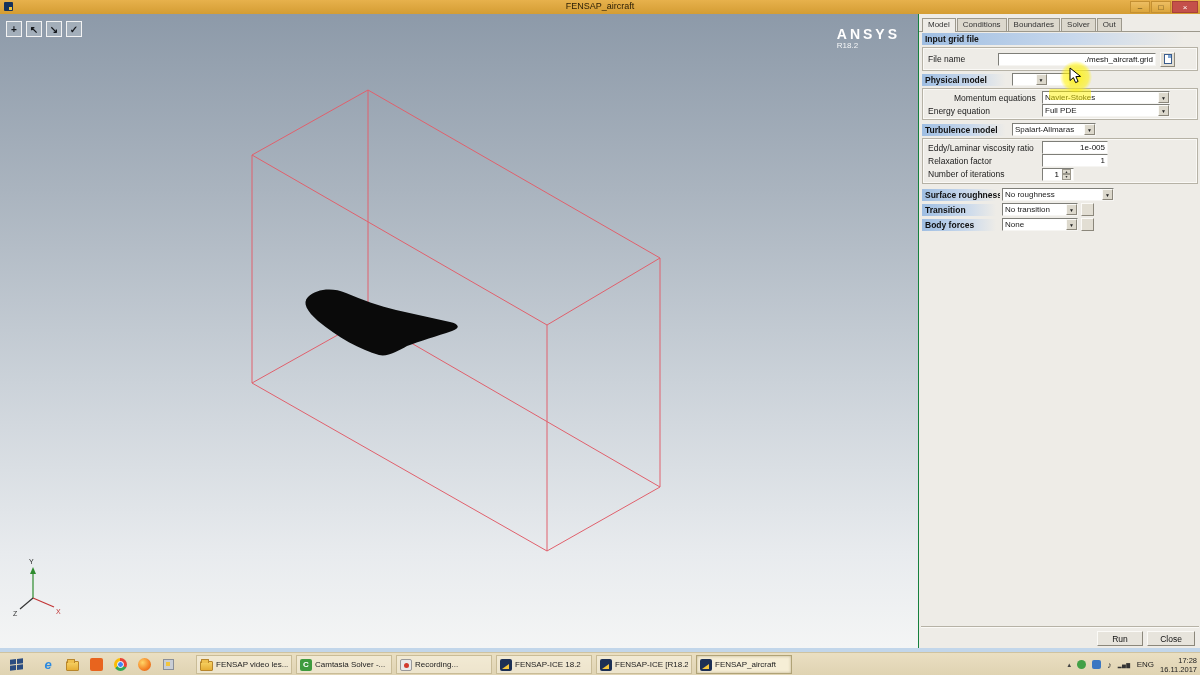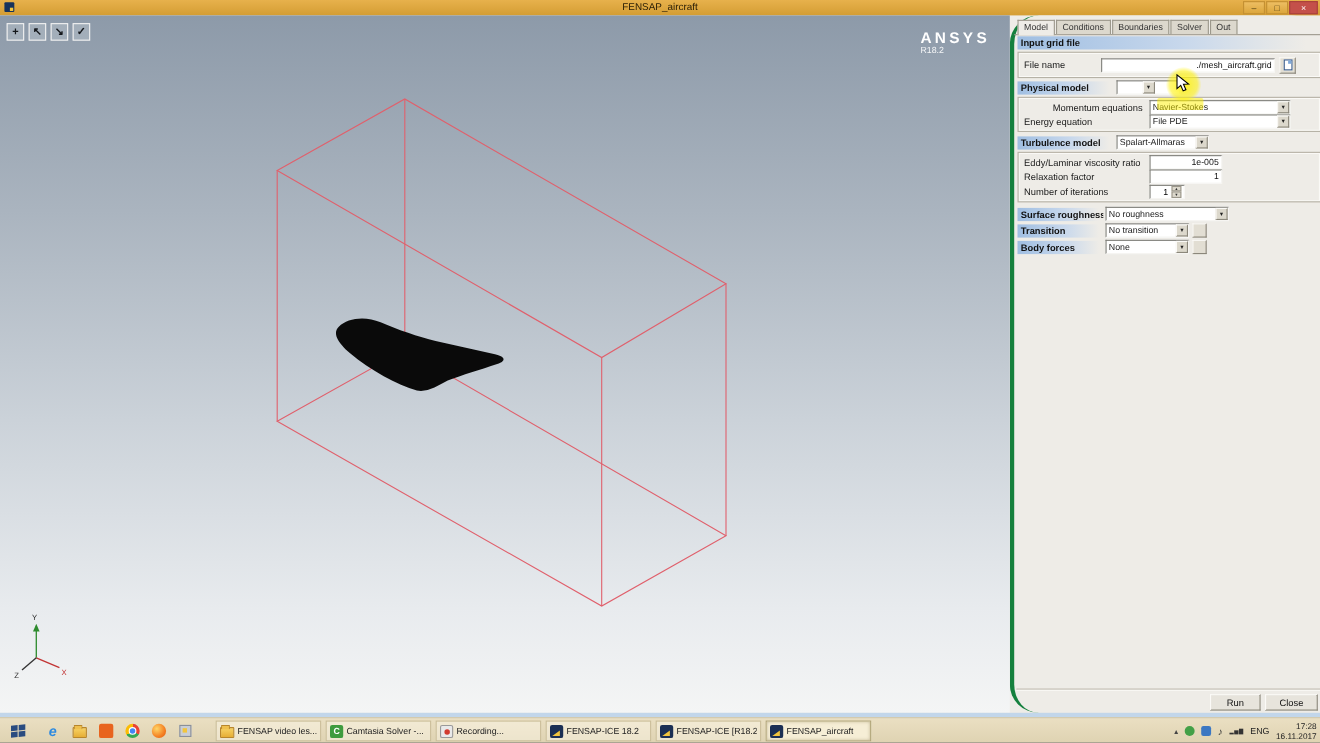--- a/index.html
+++ b/index.html
@@ -25,21 +25,21 @@
   .vp-toolbar { position:absolute; left:6px; top:7px; display:flex; gap:4px; z-index:3; }
   .vp-btn { width:16px; height:16px; border:1px solid #F2F2F2; background:rgba(200,208,216,0.35);
     color:#14171B; font-size:10px; font-weight:bold; display:flex; align-items:center; justify-content:center; }
   #ansys-logo { position:absolute; right:18px; top:12px; text-align:left; color:#fff; z-index:3; }
   #ansys-name { font-size:14px; font-weight:bold; letter-spacing:3px; }
   #ansys-ver { font-size:8px; opacity:.9; margin-top:-1px; }
   #scene { position:absolute; left:0; top:0; width:918px; height:634px; }
 
   
   #panel { position:absolute; left:918px; top:14px; width:282px; height:634px;
-    background:#EEECE7; border-left:4px solid #15803d; font-size:8.5px; color:#1A1A1A;border-radius:26px; }
+    background:#EEECE7; border-left:1px solid #15803d; font-size:8.5px; color:#1A1A1A; }
   .tabs { position:absolute; left:3px; top:2px; display:flex; align-items:flex-end; height:15px; z-index:2; }
   .tab { font-size:8px; padding:1px 5px 2px; background:#DCD8CD; border:1px solid #9C988C;
     border-bottom:none; margin-right:1px; color:#333; }
   .tab.active { background:#EEECE7; padding-bottom:3px; position:relative; top:1px; }
   .tabs-line { position:absolute; left:0; top:17px; width:282px; border-top:1px solid #9C988C; }
   .hdrbar { position:absolute; height:12px; line-height:12px; font-weight:bold; font-size:8.5px;
     padding-left:3px; color:#111; white-space:nowrap; overflow:hidden;
     background:linear-gradient(90deg,#9FBEE2 0%,#C8D8EC 55%,#EEECE7 95%); }
   .groupbox { position:absolute; border:1px solid #B6B2A6; box-shadow:inset 0 0 0 1px #FAF9F6;
     padding:2px 5px; display:flex; flex-direction:column; justify-content:space-around; }
@@ -211,21 +211,21 @@
       <div class="grow">
         <span class="glabel" style="width:114px;padding-left:26px;">Momentum equations</span>
         <div class="dd" style="width:128px;">
           <span class="dd-value">Navier-Stokes</span>
           <span class="dd-btn">▼</span>
         </div>
       </div>
       <div class="grow">
         <span class="glabel" style="width:114px;">Energy equation</span>
         <div class="dd" style="width:128px;">
-          <span class="dd-value">File PDE</span>
+          <span class="dd-value">Full PDE</span>
           <span class="dd-btn">▼</span>
         </div>
       </div>
     </div>
     <div id="value-highlight"></div>
 
     <div class="hdrbar" style="left:3px;top:110px;width:88px;">Turbulence model</div>
     <div class="dd abs" style="left:93px;top:109px;width:84px;">
       <span class="dd-value">Spalart-Allmaras</span>
       <span class="dd-btn">▼</span>

